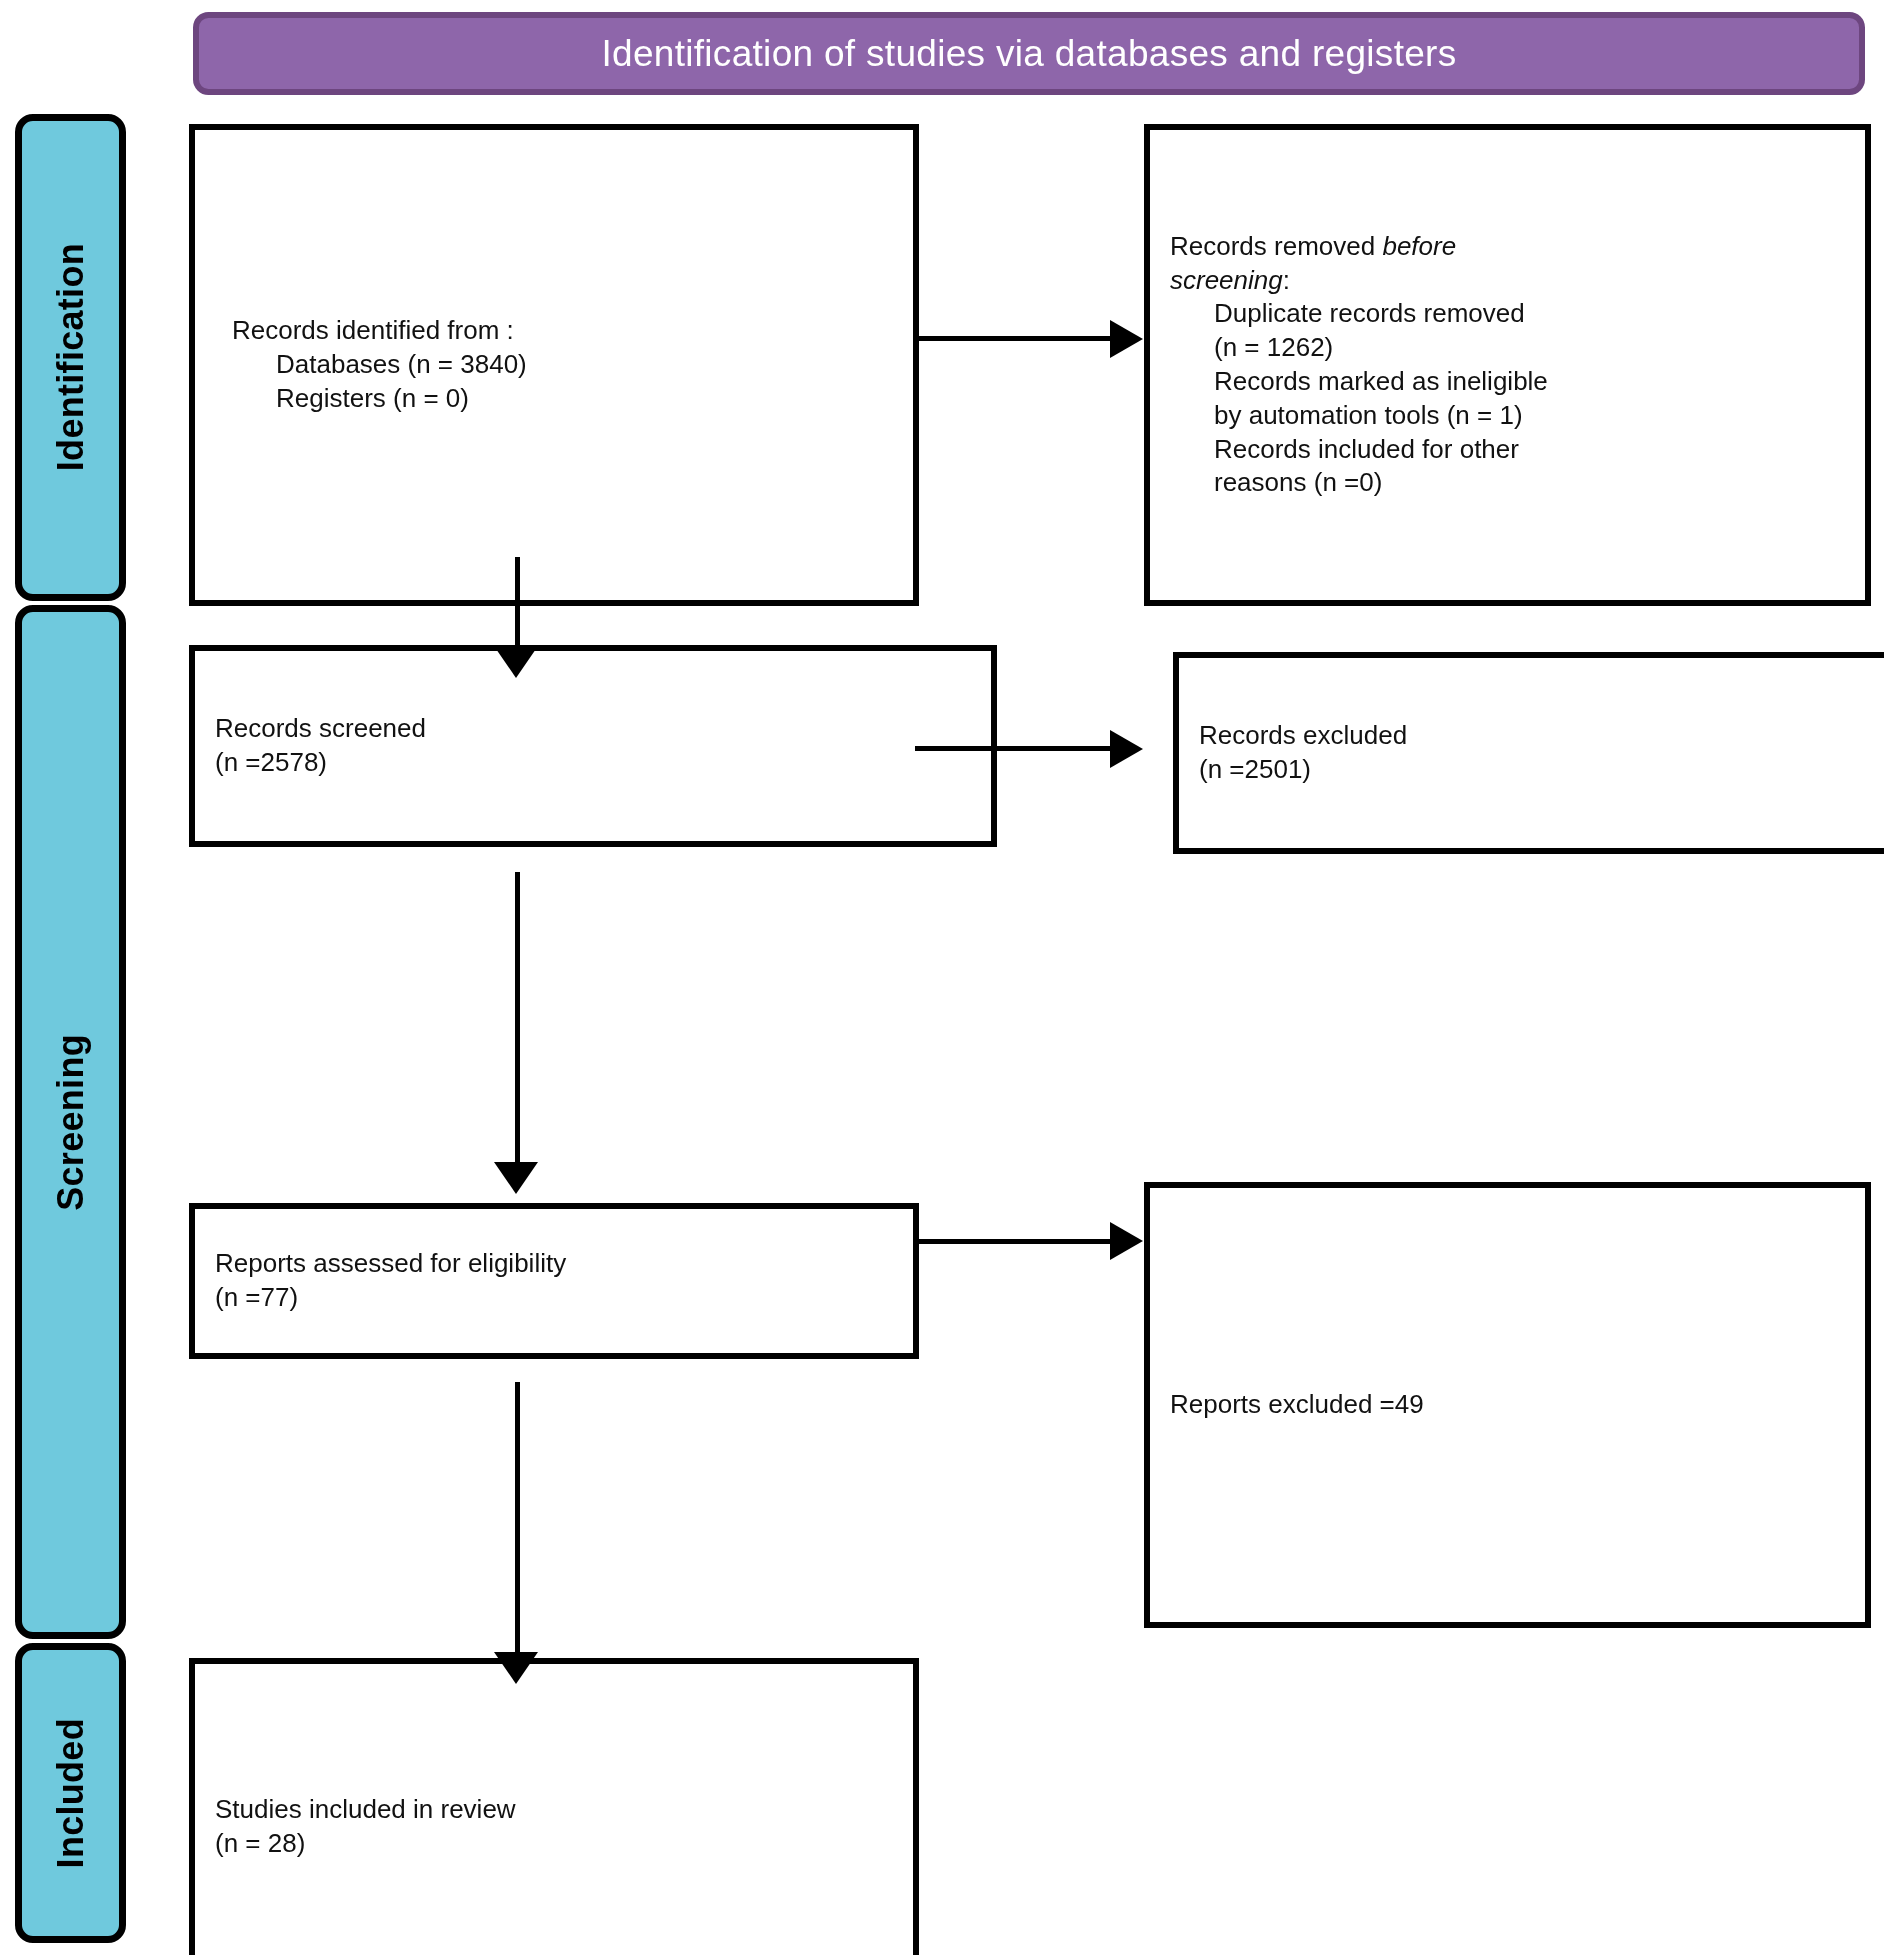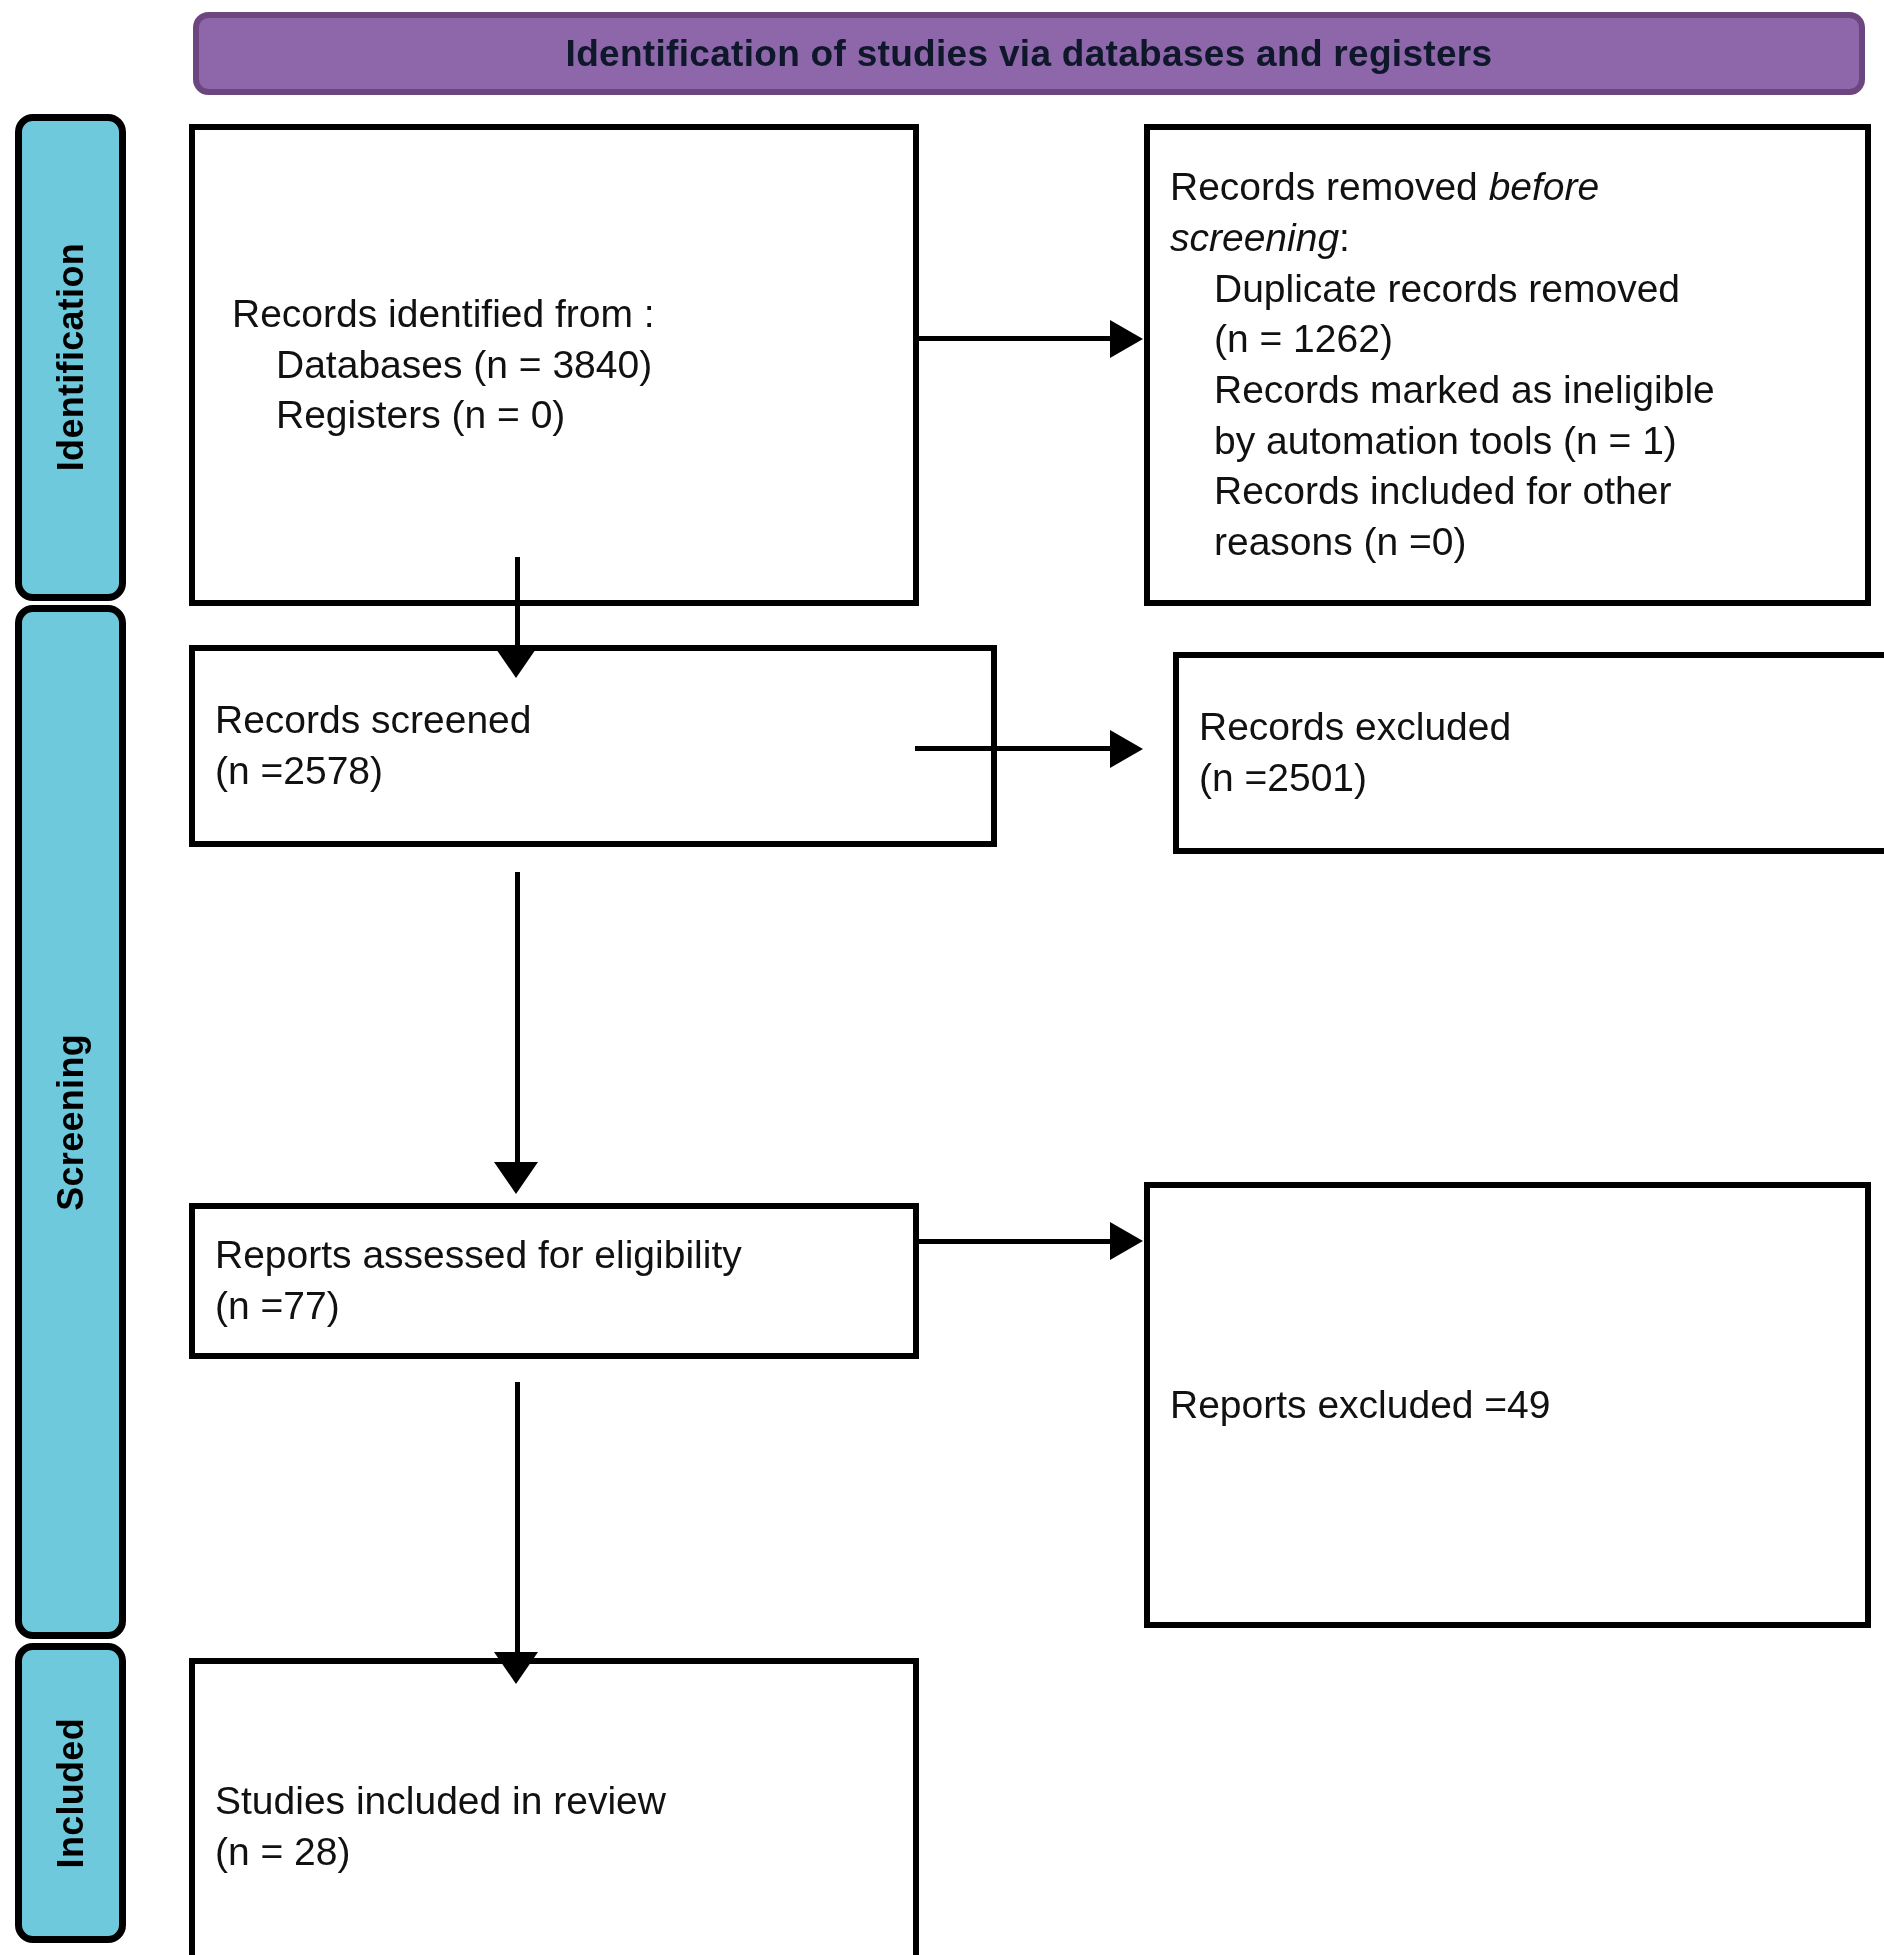--- a/index.html
+++ b/index.html
@@ -28,22 +28,22 @@
     background: #8e66aa;
     border: 6px solid #6d467f;
     border-radius: 15.4px;
     box-sizing: border-box;
     display: flex;
     align-items: center;
     justify-content: center;
   }
   .banner-text {
     font-size: 37px;
-    font-weight: bold;
-    color: #0f172a;
+    font-weight: normal;
+    color: #ffffff;
     letter-spacing: 0.3px;
     text-align: center;
   }
 
   
   .stage-bar {
     position: absolute;
     left: 15px;
     width: 111px;
     background: #6fc9dd;
@@ -72,21 +72,21 @@
     position: absolute;
     background: #ffffff;
     border: 6.5px solid #000000;
     box-sizing: border-box;
     padding: 0 20px;
     display: flex;
     flex-direction: column;
     justify-content: center;
   }
   .box-line {
-    font-size: 39px;
+    font-size: 26px;
     line-height: 1.30;
     color: #111111;
     white-space: pre-wrap;
   }
   .indent { padding-left: 44px; }
   .hang   { padding-left: 44px; }
   .ital   { font-style: italic; }
 
   #box-identified { left: 189px;  top: 124px;  width: 730px; height: 482px; padding-left: 37px; }
   #box-removed    { left: 1144px; top: 124px;  width: 727px; height: 482px; }

